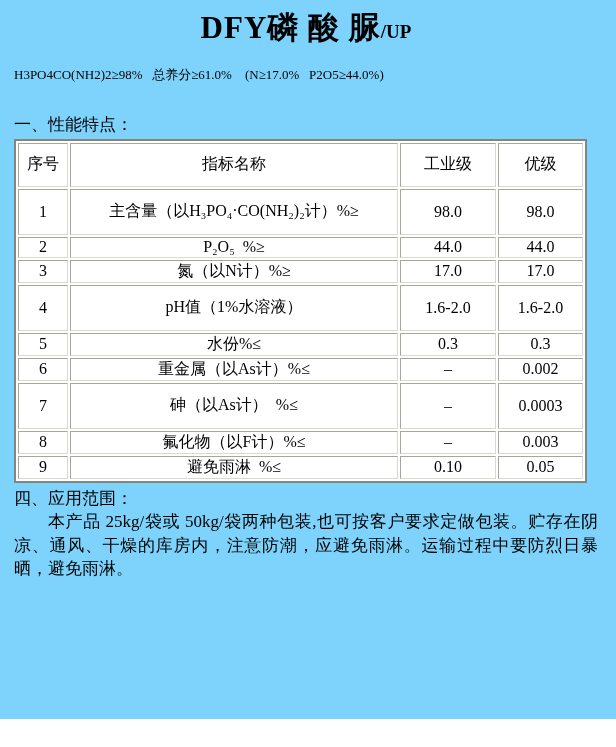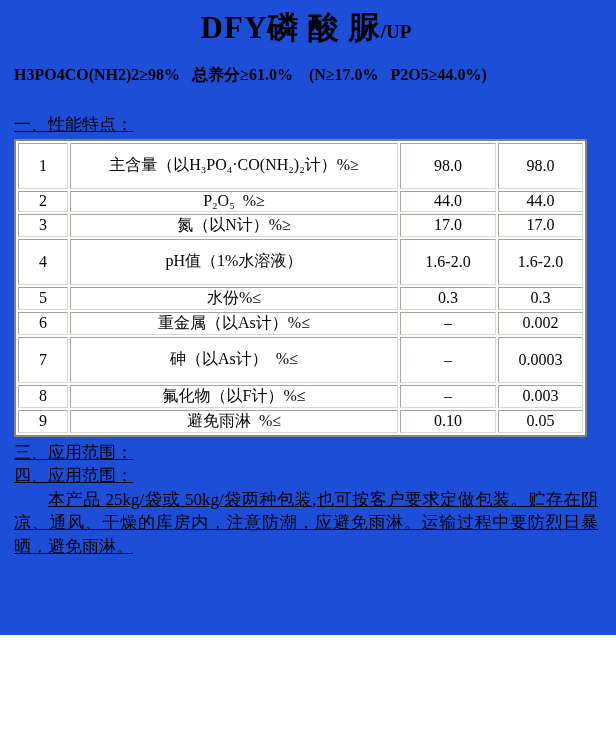--- a/index.html
+++ b/index.html
@@ -5,53 +5,52 @@
   html, body { margin: 0; padding: 0; }
   body {
     background: #ffffff;
     font-family: "Liberation Serif", "DejaVu Serif", serif;
     color: #000000;
     -webkit-font-smoothing: none;
   }
   .page {
     position: relative;
     width: 616px;
-    height: 635px;
+    height: 719px;
     box-sizing: border-box;
-    background: #1d4ed8;
+    background: #7dd3fc;
     padding: 8px 18px 0 14px;
     overflow: hidden;
   }
   .doc-title {
     margin: 0 0 14px 0;
     text-align: center;
     font-size: 31px;
     font-weight: bold;
     letter-spacing: 1px;
     line-height: 40px;
     white-space: pre-wrap;
   }
   .doc-title .suffix {
     font-size: 19px;
     font-weight: bold;
     letter-spacing: 0;
   }
   .formula {
-    font-size: 16px;
-    font-weight: bold;
+    font-size: 13px;
+    font-weight: normal;
     line-height: 18px;
     margin: 0 0 29px 0;
     white-space: pre-wrap;
   }
   .tline {
     font-size: 17px;
     line-height: 23.5px;
     margin: 0;
     text-align: justify;
-    text-decoration: underline;
   }
   p.tline { text-indent: 2em; }
   table.spec {
     border-collapse: separate;
     border-spacing: 2px;
     border: 2px solid #85857b;
     margin: 2px 0 4px 0;
     width: 559px;
     table-layout: fixed;
     background: #ffffff;
@@ -83,20 +82,26 @@
 
 
   <table class="spec">
     <colgroup>
       <col style="width:50px">
       <col style="width:328px">
       <col style="width:96px">
       <col style="width:85px">
     </colgroup>
     <tbody>
+      <tr class="r-head">
+        <td>序号</td>
+        <td>指标名称</td>
+        <td>工业级</td>
+        <td>优级</td>
+      </tr>
       <tr class="r-tall">
         <td>1</td>
         <td>主含量（以H₃PO₄·CO(NH₂)₂计）%≥</td>
         <td>98.0</td>
         <td>98.0</td>
       </tr>
       <tr class="r-short">
         <td>2</td>
         <td>P₂O₅  %≥</td>
         <td>44.0</td>
@@ -140,18 +145,17 @@
       </tr>
       <tr class="r-short">
         <td>9</td>
         <td>避免雨淋  %≤</td>
         <td>0.10</td>
         <td>0.05</td>
       </tr>
     </tbody>
   </table>
 
-  <div class="tline">三、应用范围：</div>
 
   <div class="tline">四、应用范围：</div>
   <p class="tline">本产品 25kg/袋或 50kg/袋两种包装,也可按客户要求定做包装。贮存在阴凉、通风、干燥的库房内，注意防潮，应避免雨淋。运输过程中要防烈日暴晒，避免雨淋。</p>
 
 </div>
 
 </body></html>

